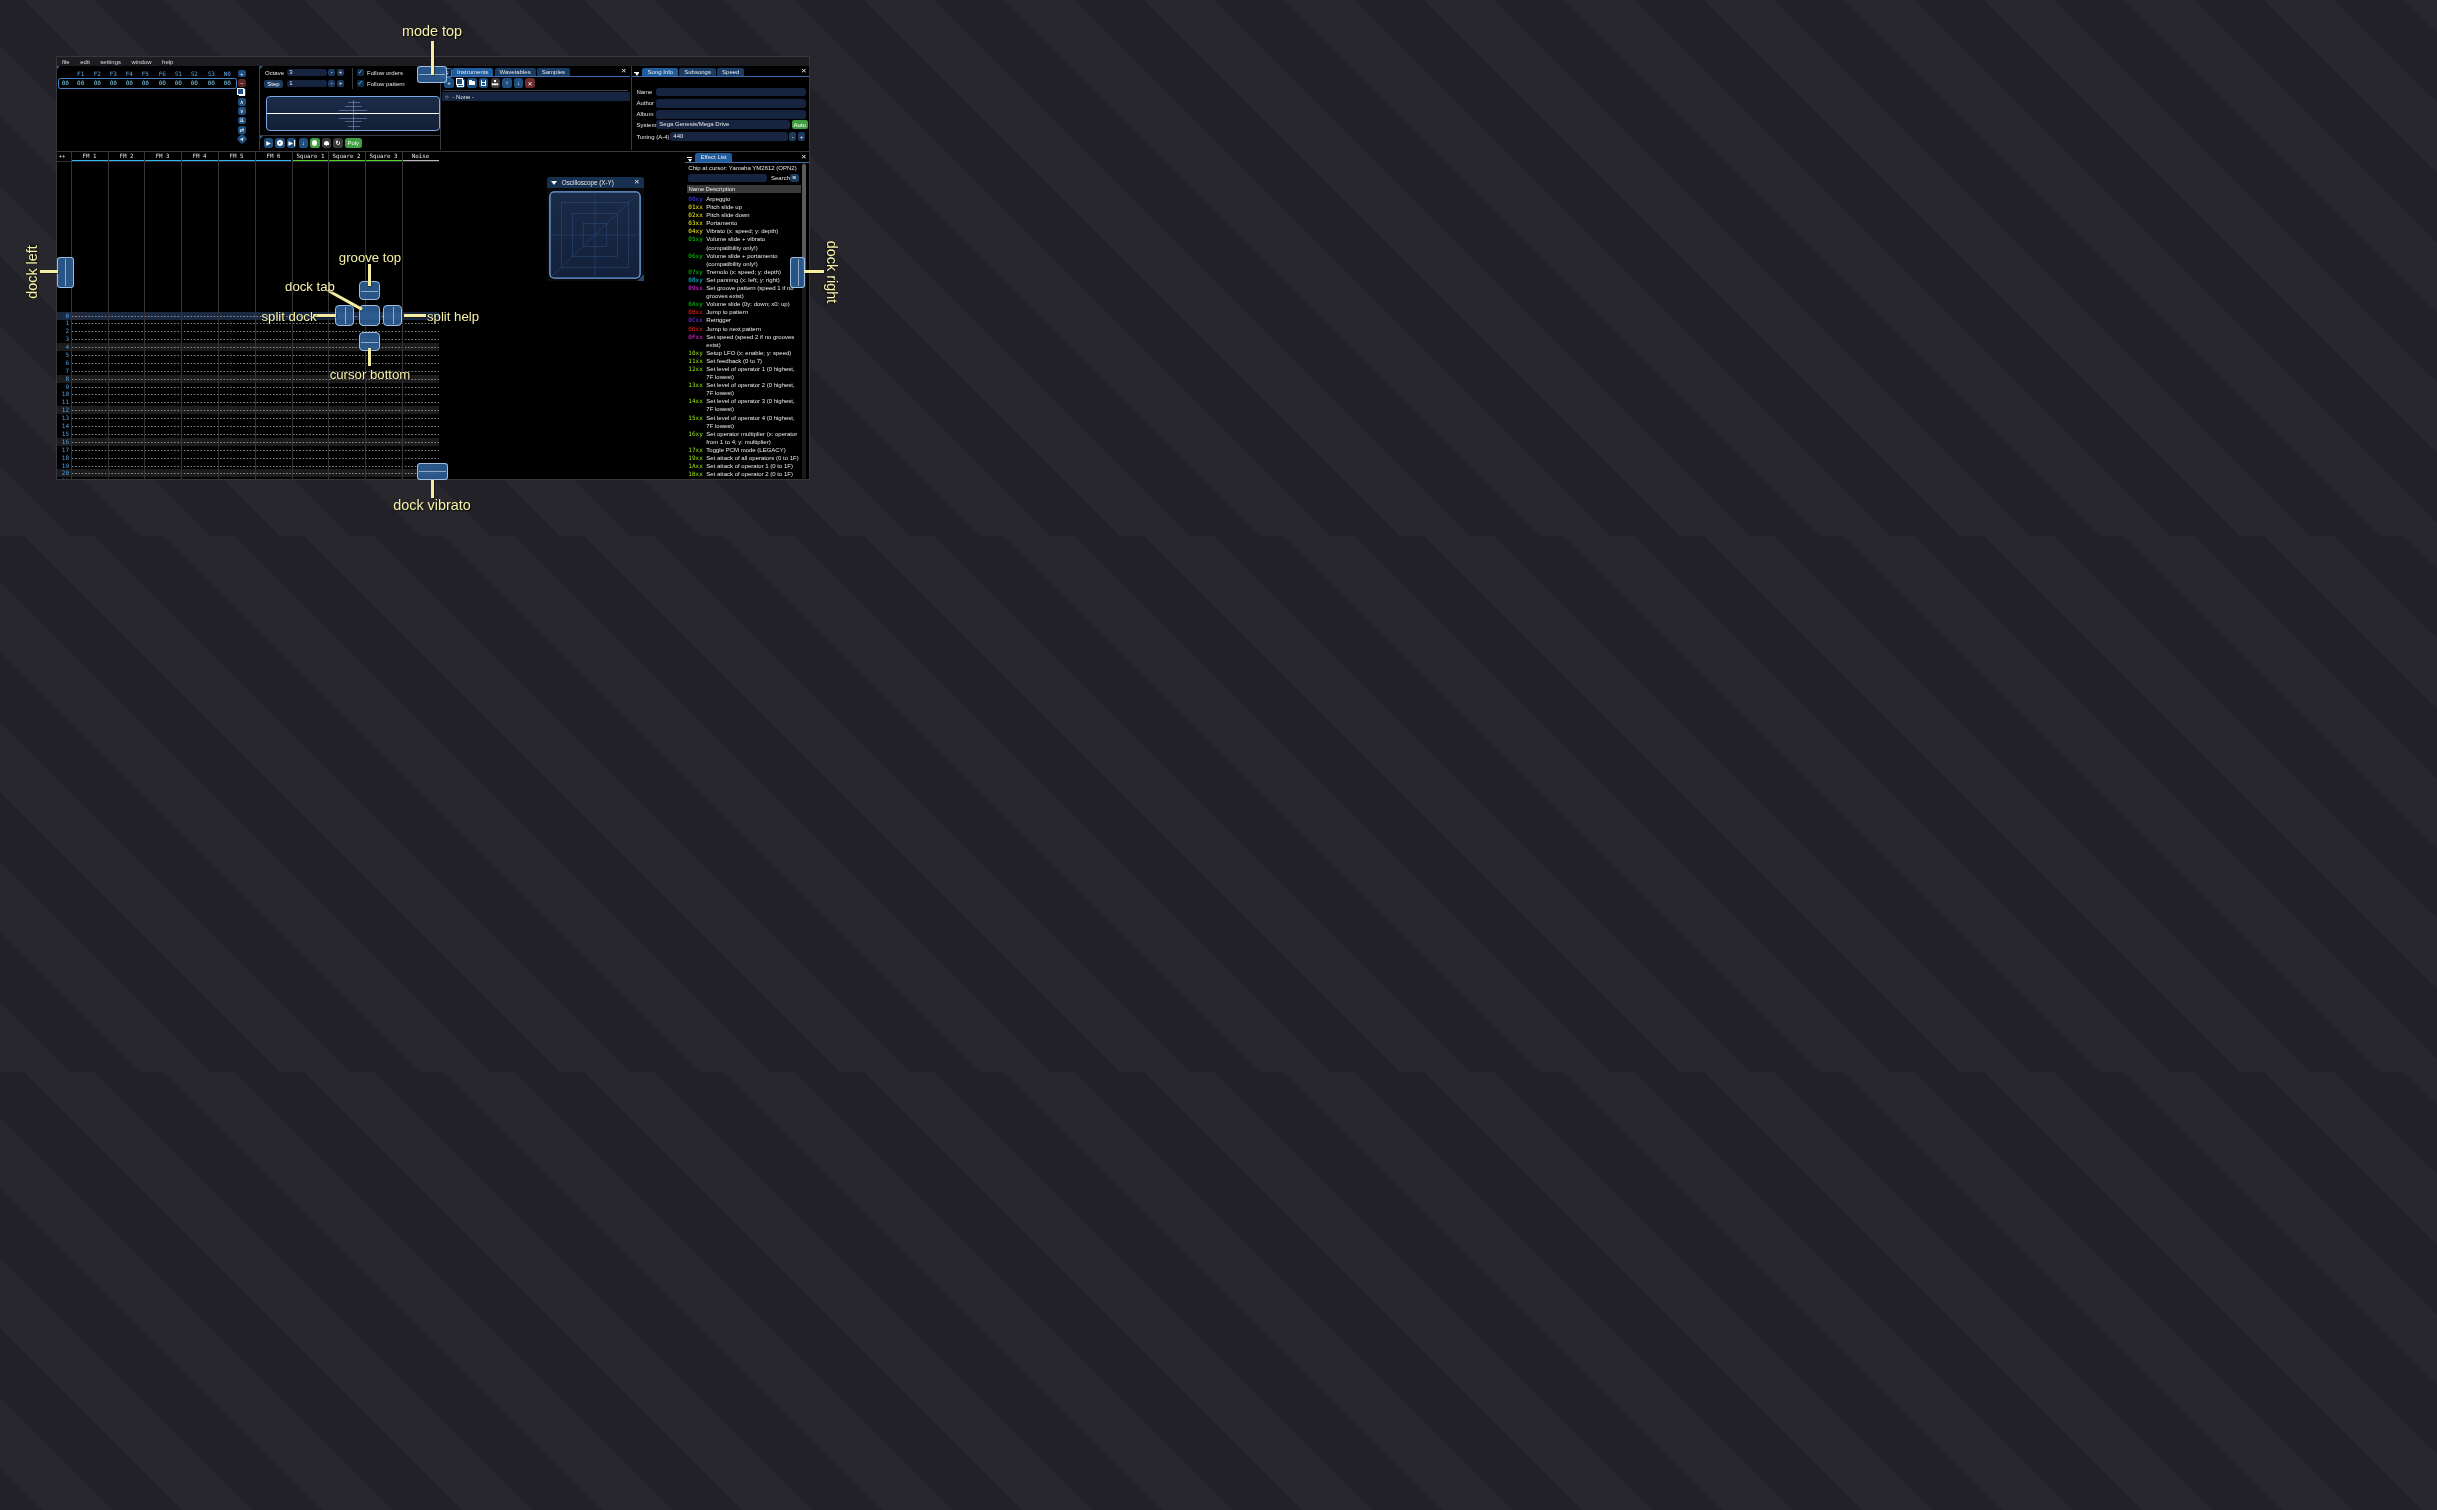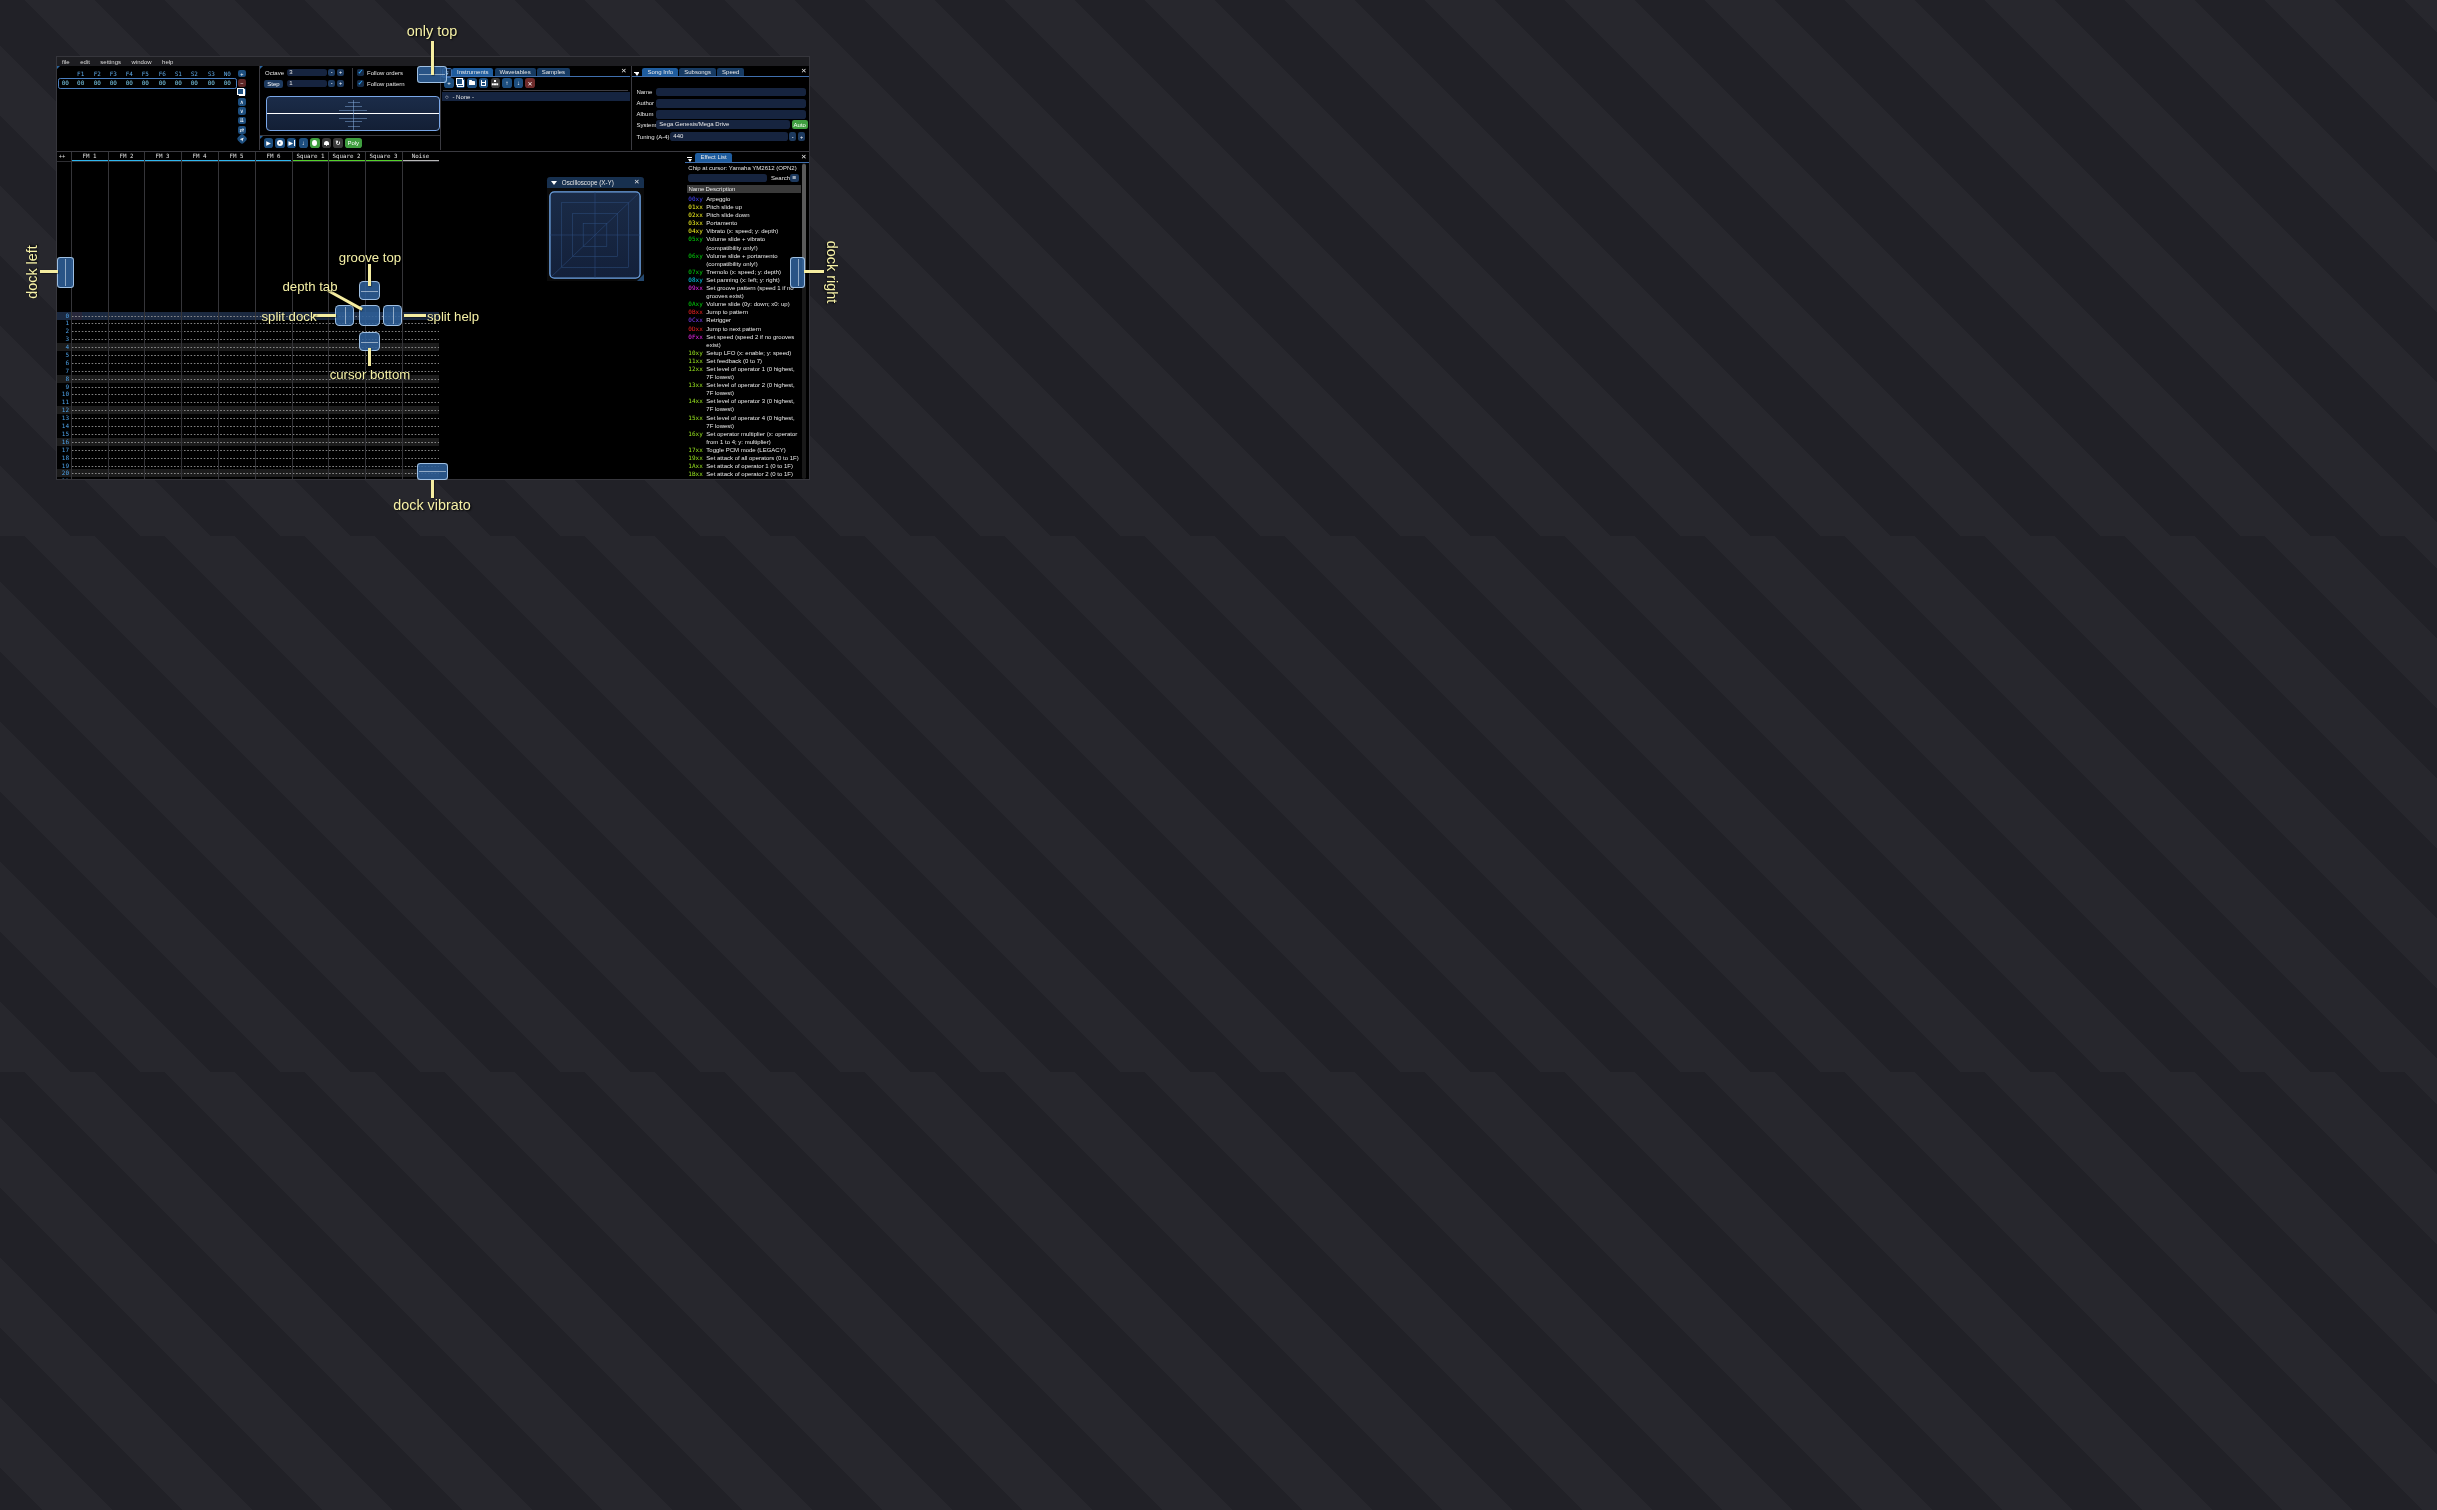--- a/index.html
+++ b/index.html
@@ -590,22 +590,22 @@
 <div class="yline" style="left:431px;top:41px;width:2.8px;height:34px;"></div>
 <div class="yline" style="left:431px;top:480px;width:2.8px;height:18px;"></div>
 <div class="yline" style="left:40px;top:270px;width:17.7px;height:2.8px;"></div>
 <div class="yline" style="left:804px;top:270px;width:20px;height:2.8px;"></div>
 <div class="yline" style="left:368px;top:264px;width:2.8px;height:21.5px;"></div>
 <div class="yline" style="left:368px;top:348px;width:2.8px;height:18px;"></div>
 <div class="yline" style="left:313px;top:314px;width:22.6px;height:2.8px;"></div>
 <div class="yline" style="left:404px;top:314px;width:22px;height:2.8px;"></div>
 <div class="yline" style="left:328px;top:289px;width:39px;height:2.8px;transform:rotate(29deg);transform-origin:left center;"></div>
 
-<div class="ylabel" style="left:432px;top:23px;transform:translateX(-50%);font-size:14.4px;">only top</div>
+<div class="ylabel" style="left:432px;top:23px;transform:translateX(-50%);font-size:14.4px;">mode top</div>
 <div class="ylabel" style="left:432px;top:497px;transform:translateX(-50%);font-size:14.4px;">dock vibrato</div>
 <div class="ylabel" style="left:32px;top:272px;transform:translate(-50%,-50%) rotate(-90deg);font-size:14.4px;">dock left</div>
 <div class="ylabel" style="left:832px;top:272px;transform:translate(-50%,-50%) rotate(90deg);font-size:14.4px;">dock right</div>
 <div class="ylabel" style="left:370px;top:250px;transform:translateX(-50%);">groove top</div>
-<div class="ylabel" style="left:310px;top:279px;transform:translateX(-50%);">depth tab</div>
+<div class="ylabel" style="left:310px;top:279px;transform:translateX(-50%);">dock tab</div>
 <div class="ylabel" style="left:289px;top:309px;transform:translateX(-50%);">split dock</div>
 <div class="ylabel" style="left:453px;top:309px;transform:translateX(-50%);">split help</div>
 <div class="ylabel" style="left:370px;top:367px;transform:translateX(-50%);">cursor bottom</div>
 
 
 </body></html>

